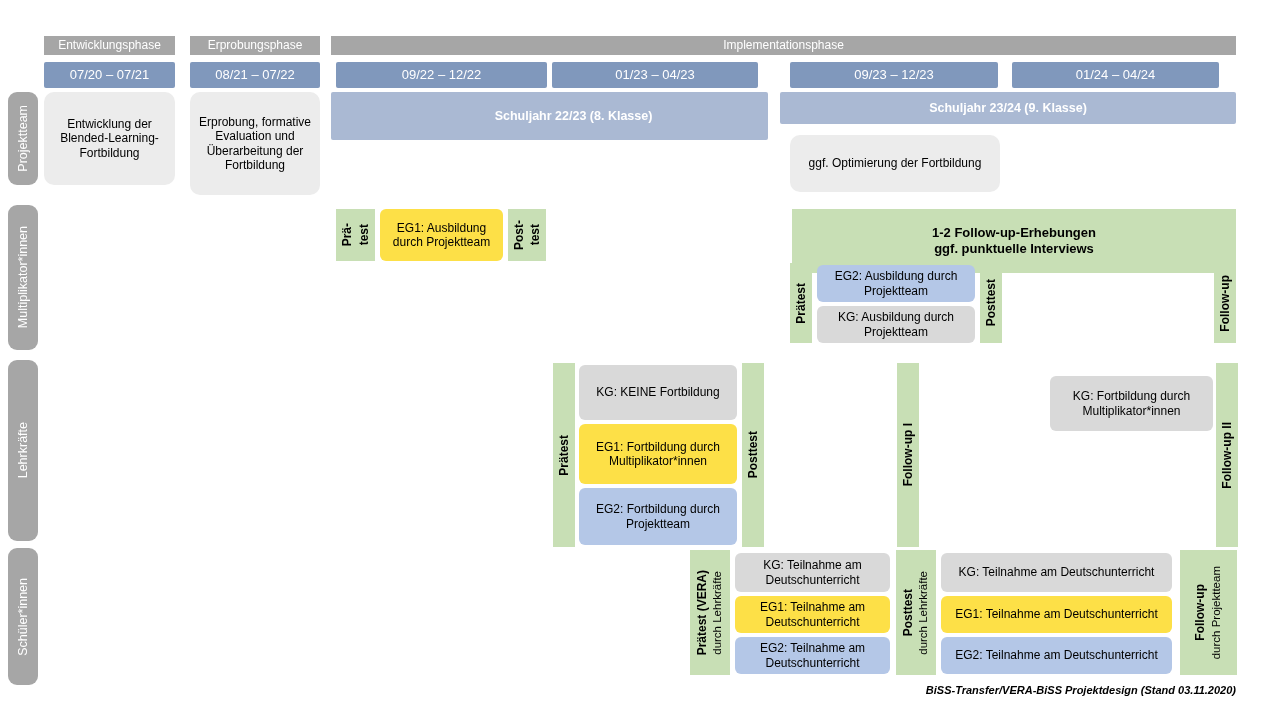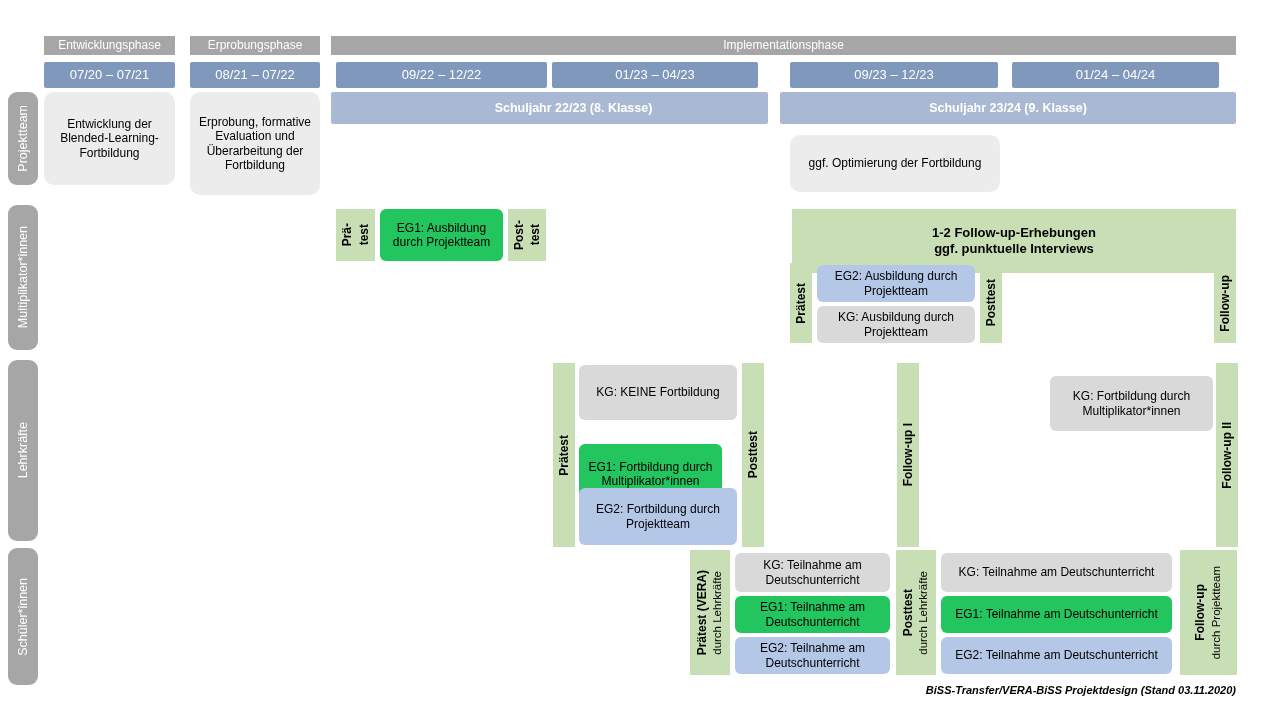--- a/index.html
+++ b/index.html
@@ -7,21 +7,21 @@
   .canvas { position: relative; width: 1280px; height: 720px; background: #ffffff; overflow: hidden; }
   .abs { position: absolute; box-sizing: border-box; }
   .box { display: flex; align-items: center; justify-content: center; text-align: center; line-height: 1.2; }
   .phase { background: #a6a6a6; color: #ffffff; font-size: 12px; }
   .datebar { background: #8098bc; color: #ffffff; font-size: 13px; border-radius: 2px; }
   .sy { background: #aab9d3; color: #ffffff; font-size: 12.5px; font-weight: bold; border-radius: 2px; }
   .rowlabel { background: #a6a6a6; color: #ffffff; border-radius: 9px; font-size: 12.5px; }
   .lightbox { background: #ececec; border-radius: 10px; font-size: 12px; padding: 5px; color: #000; }
   .green { background: #c8dfb5; color: #000; font-weight: bold; font-size: 12px; }
   .biggreen { font-size: 13px; }
-  .eg1box { background: #22c55e; border-radius: 6px; font-size: 12px; padding: 3px; color: #000; }
+  .eg1box { background: #fde047; border-radius: 6px; font-size: 12px; padding: 3px; color: #000; }
   .eg2box { background: #b4c7e7; border-radius: 6px; font-size: 12px; padding: 3px; color: #000; }
   .kgbox  { background: #d9d9d9; border-radius: 6px; font-size: 12px; padding: 12px; color: #000; }
   .vtext { writing-mode: vertical-rl; transform: rotate(180deg); display: inline-block; }
   .vgap { gap: 2px; }
   .sub { font-weight: normal; font-size: 11.5px; }
   .caption { font-size: 11px; font-style: italic; font-weight: bold; color: #000; text-align: right; }
 </style>
 </head>
 <body>
 
@@ -31,21 +31,21 @@
   <div class="abs box phase" style="left:190px;top:36px;width:130px;height:19px;">Erprobungsphase</div>
   <div class="abs box phase" style="left:331px;top:36px;width:905px;height:19px;">Implementationsphase</div>
 
   <div class="abs box datebar" style="left:44px;top:62px;width:131px;height:26px;">07/20 – 07/21</div>
   <div class="abs box datebar" style="left:190px;top:62px;width:130px;height:26px;">08/21 – 07/22</div>
   <div class="abs box datebar" style="left:336px;top:62px;width:211px;height:26px;">09/22 – 12/22</div>
   <div class="abs box datebar" style="left:552px;top:62px;width:206px;height:26px;">01/23 – 04/23</div>
   <div class="abs box datebar" style="left:790px;top:62px;width:208px;height:26px;">09/23 – 12/23</div>
   <div class="abs box datebar" style="left:1012px;top:62px;width:207px;height:26px;">01/24 – 04/24</div>
 
-  <div class="abs box sy" style="left:331px;top:92px;width:437px;height:32px;padding-left:48px;">Schuljahr 22/23 (8. Klasse)</div>
+  <div class="abs box sy" style="left:331px;top:92px;width:437px;height:48px;padding-left:48px;">Schuljahr 22/23 (8. Klasse)</div>
   <div class="abs box sy" style="left:780px;top:92px;width:456px;height:32px;">Schuljahr 23/24 (9. Klasse)</div>
 
   <div class="abs box rowlabel" style="left:8px;top:92px;width:30px;height:93px;">
     <span class="vtext">Projektteam</span>
   </div>
   <div class="abs box rowlabel" style="left:8px;top:205px;width:30px;height:145px;">
     <span class="vtext">Multiplikator*innen</span>
   </div>
   <div class="abs box rowlabel" style="left:8px;top:360px;width:30px;height:181px;">
     <span class="vtext">Lehrkräfte</span>
@@ -82,21 +82,21 @@
     <span class="vtext">Posttest</span>
   </div>
   <div class="abs box green" style="left:1214px;top:263px;width:22px;height:80px;">
     <span class="vtext">Follow-up</span>
   </div>
 
   <div class="abs box green" style="left:553px;top:363px;width:22px;height:184px;">
     <span class="vtext">Prätest</span>
   </div>
   <div class="abs box kgbox" style="left:579px;top:365px;width:158px;height:55px;">KG: KEINE Fortbildung</div>
-  <div class="abs box eg1box" style="left:579px;top:444px;width:143px;height:60px;">EG1: Fortbildung durch Multiplikator*innen</div>
+  <div class="abs box eg1box" style="left:579px;top:424px;width:158px;height:60px;">EG1: Fortbildung durch Multiplikator*innen</div>
   <div class="abs box eg2box" style="left:579px;top:488px;width:158px;height:57px;">EG2: Fortbildung durch Projektteam</div>
   <div class="abs box green" style="left:742px;top:363px;width:22px;height:184px;">
     <span class="vtext">Posttest</span>
   </div>
   <div class="abs box green" style="left:897px;top:363px;width:22px;height:184px;">
     <span class="vtext">Follow-up I</span>
   </div>
   <div class="abs box kgbox" style="left:1050px;top:376px;width:163px;height:55px;">KG: Fortbildung durch Multiplikator*innen</div>
   <div class="abs box green" style="left:1216px;top:363px;width:22px;height:184px;">
     <span class="vtext">Follow-up II</span>

